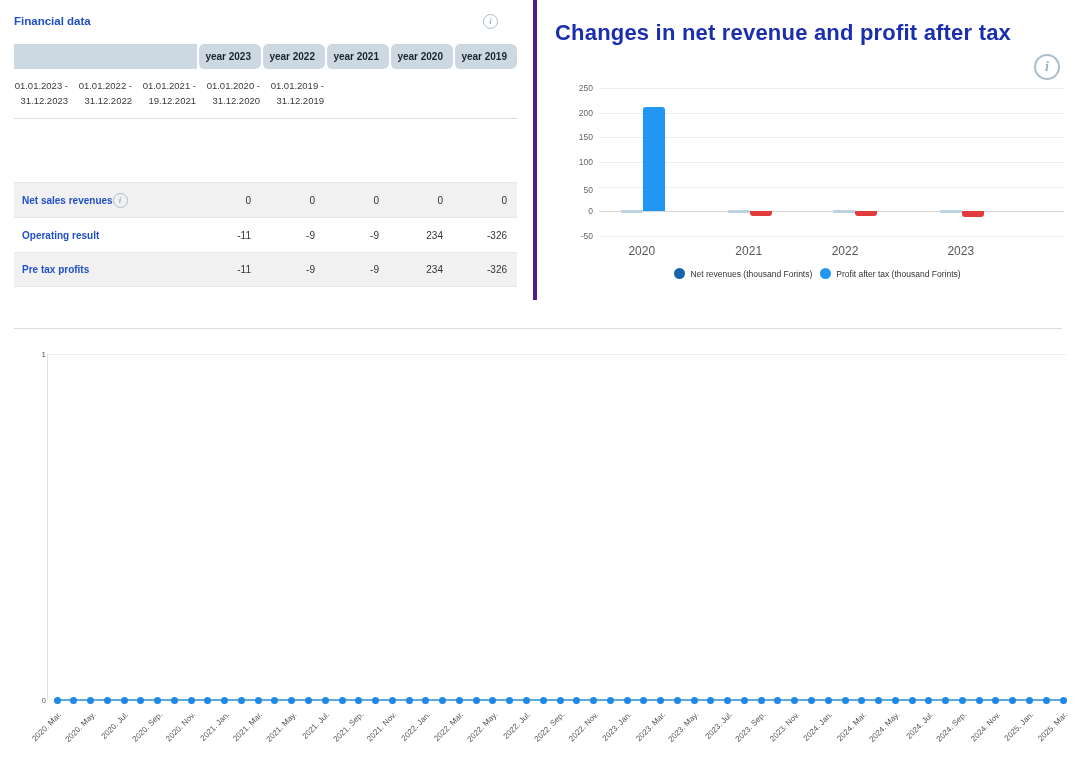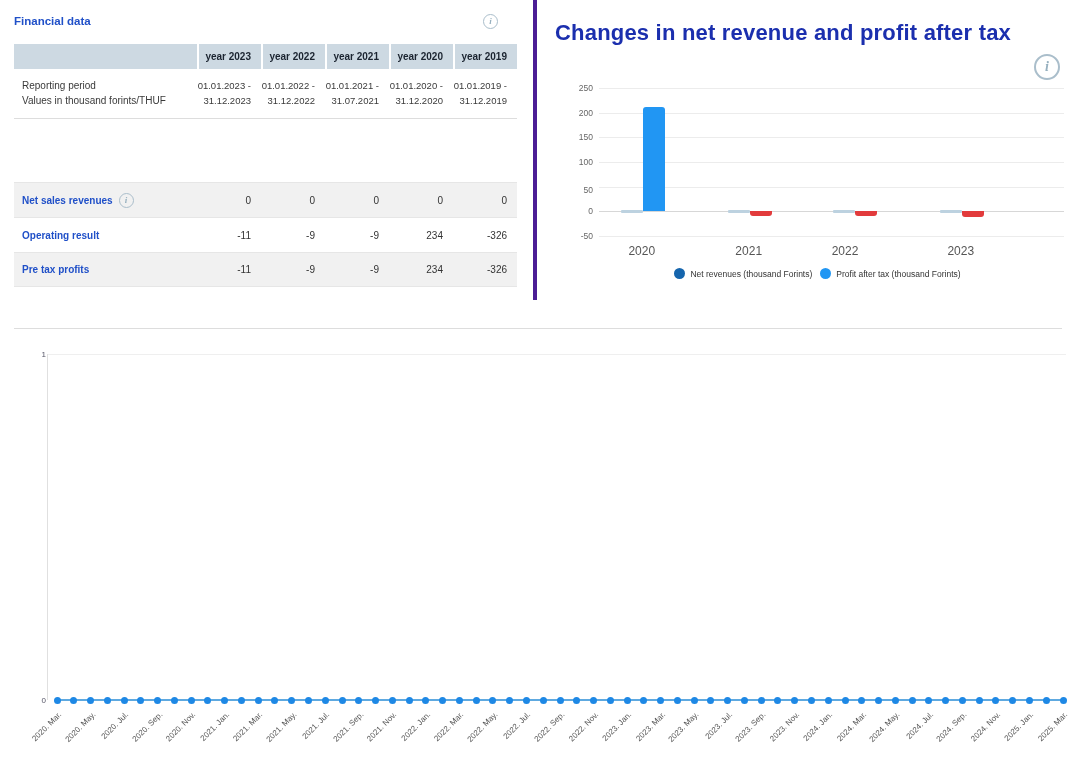--- a/index.html
+++ b/index.html
@@ -20,29 +20,29 @@
     font-family:"Liberation Serif", serif; font-style:italic; font-weight:bold; cursor:pointer; }
   .info-sm { width:15px; height:15px; font-size:9px; }
   .info-lg { width:26px; height:26px; font-size:14px; border-width:2px; }
 
   
   .fin-table { width:503px; margin-top:12px; font-size:10px; color:#333; }
   .t-head { display:flex; height:25px; }
   .t-head .cell { background:#cdd9e2; color:#1b2430; font-weight:bold; line-height:25px; }
   .cell-label { width:183px; padding-left:8px; }
   .cell-val   { width:64px;  text-align:right; padding-right:10px; }
-  .t-head .cell-val { border-left:2px solid #fff; }
+  .t-head .cell-val { border-left:2px solid #fff;border-radius:6px; }
   .period-row { display:flex; padding:9px 0 10px 0; border-bottom:1px solid #ddd; }
   .period-row .cell-label div { line-height:15px; color:#3a3a3a; }
   .period-row .cell-val div { line-height:15px; font-size:9.5px; color:#3a3a3a; }
   .t-spacer { height:63px; }
   .data-row { display:flex; height:35px; align-items:center; border-top:1px solid #e6e6e6; }
   .data-row:last-child { border-bottom:1px solid #e6e6e6; }
   .data-row.stripe { background:#f1f1f1; }
-  .row-label { color:#2050c8; font-weight:bold; display:flex; align-items:center; gap:6px; }
+  .row-label { color:#2050c8; font-weight:bold; display:flex; align-items:center; }
 
   
   .rev-title { color:#1b2fae; font-weight:bold; font-size:22px; letter-spacing:.2px; }
   .rev-info-row { display:flex; justify-content:flex-end; margin:8px 4px 0 0; height:26px; }
   .plot-wrap { position:relative; width:465px; height:148px; margin:8px 0 0 44px; }
   .gridline { position:absolute; left:0; width:100%; height:1px; background:#ececec; }
   .gridline.zero { background:#d7d7d7; }
   .ytick { position:absolute; right:100%; margin-right:6px; width:30px; text-align:right;
            font-size:8.5px; color:#666; transform:translateY(-50%); }
   .bar { position:absolute; }
@@ -80,36 +80,32 @@
         <div class="cell cell-label"></div>
 
       <div class="cell cell-val">year 2023</div>
           <div class="cell cell-val">year 2022</div>
           <div class="cell cell-val">year 2021</div>
           <div class="cell cell-val">year 2020</div>
           <div class="cell cell-val">year 2019</div>
         </div>
 
       <div class="period-row">
-        <div class="cell-label">
-          <div>Reporting period</div>
-          <div>Values in thousand forints/THUF</div>
-        </div>
 
       <div class="cell-val">
             <div>01.01.2023 -</div>
             <div>31.12.2023</div>
           </div>
           <div class="cell-val">
             <div>01.01.2022 -</div>
             <div>31.12.2022</div>
           </div>
           <div class="cell-val">
             <div>01.01.2021 -</div>
-            <div>31.07.2021</div>
+            <div>19.12.2021</div>
           </div>
           <div class="cell-val">
             <div>01.01.2020 -</div>
             <div>31.12.2020</div>
           </div>
           <div class="cell-val">
             <div>01.01.2019 -</div>
             <div>31.12.2019</div>
           </div>
         </div>

